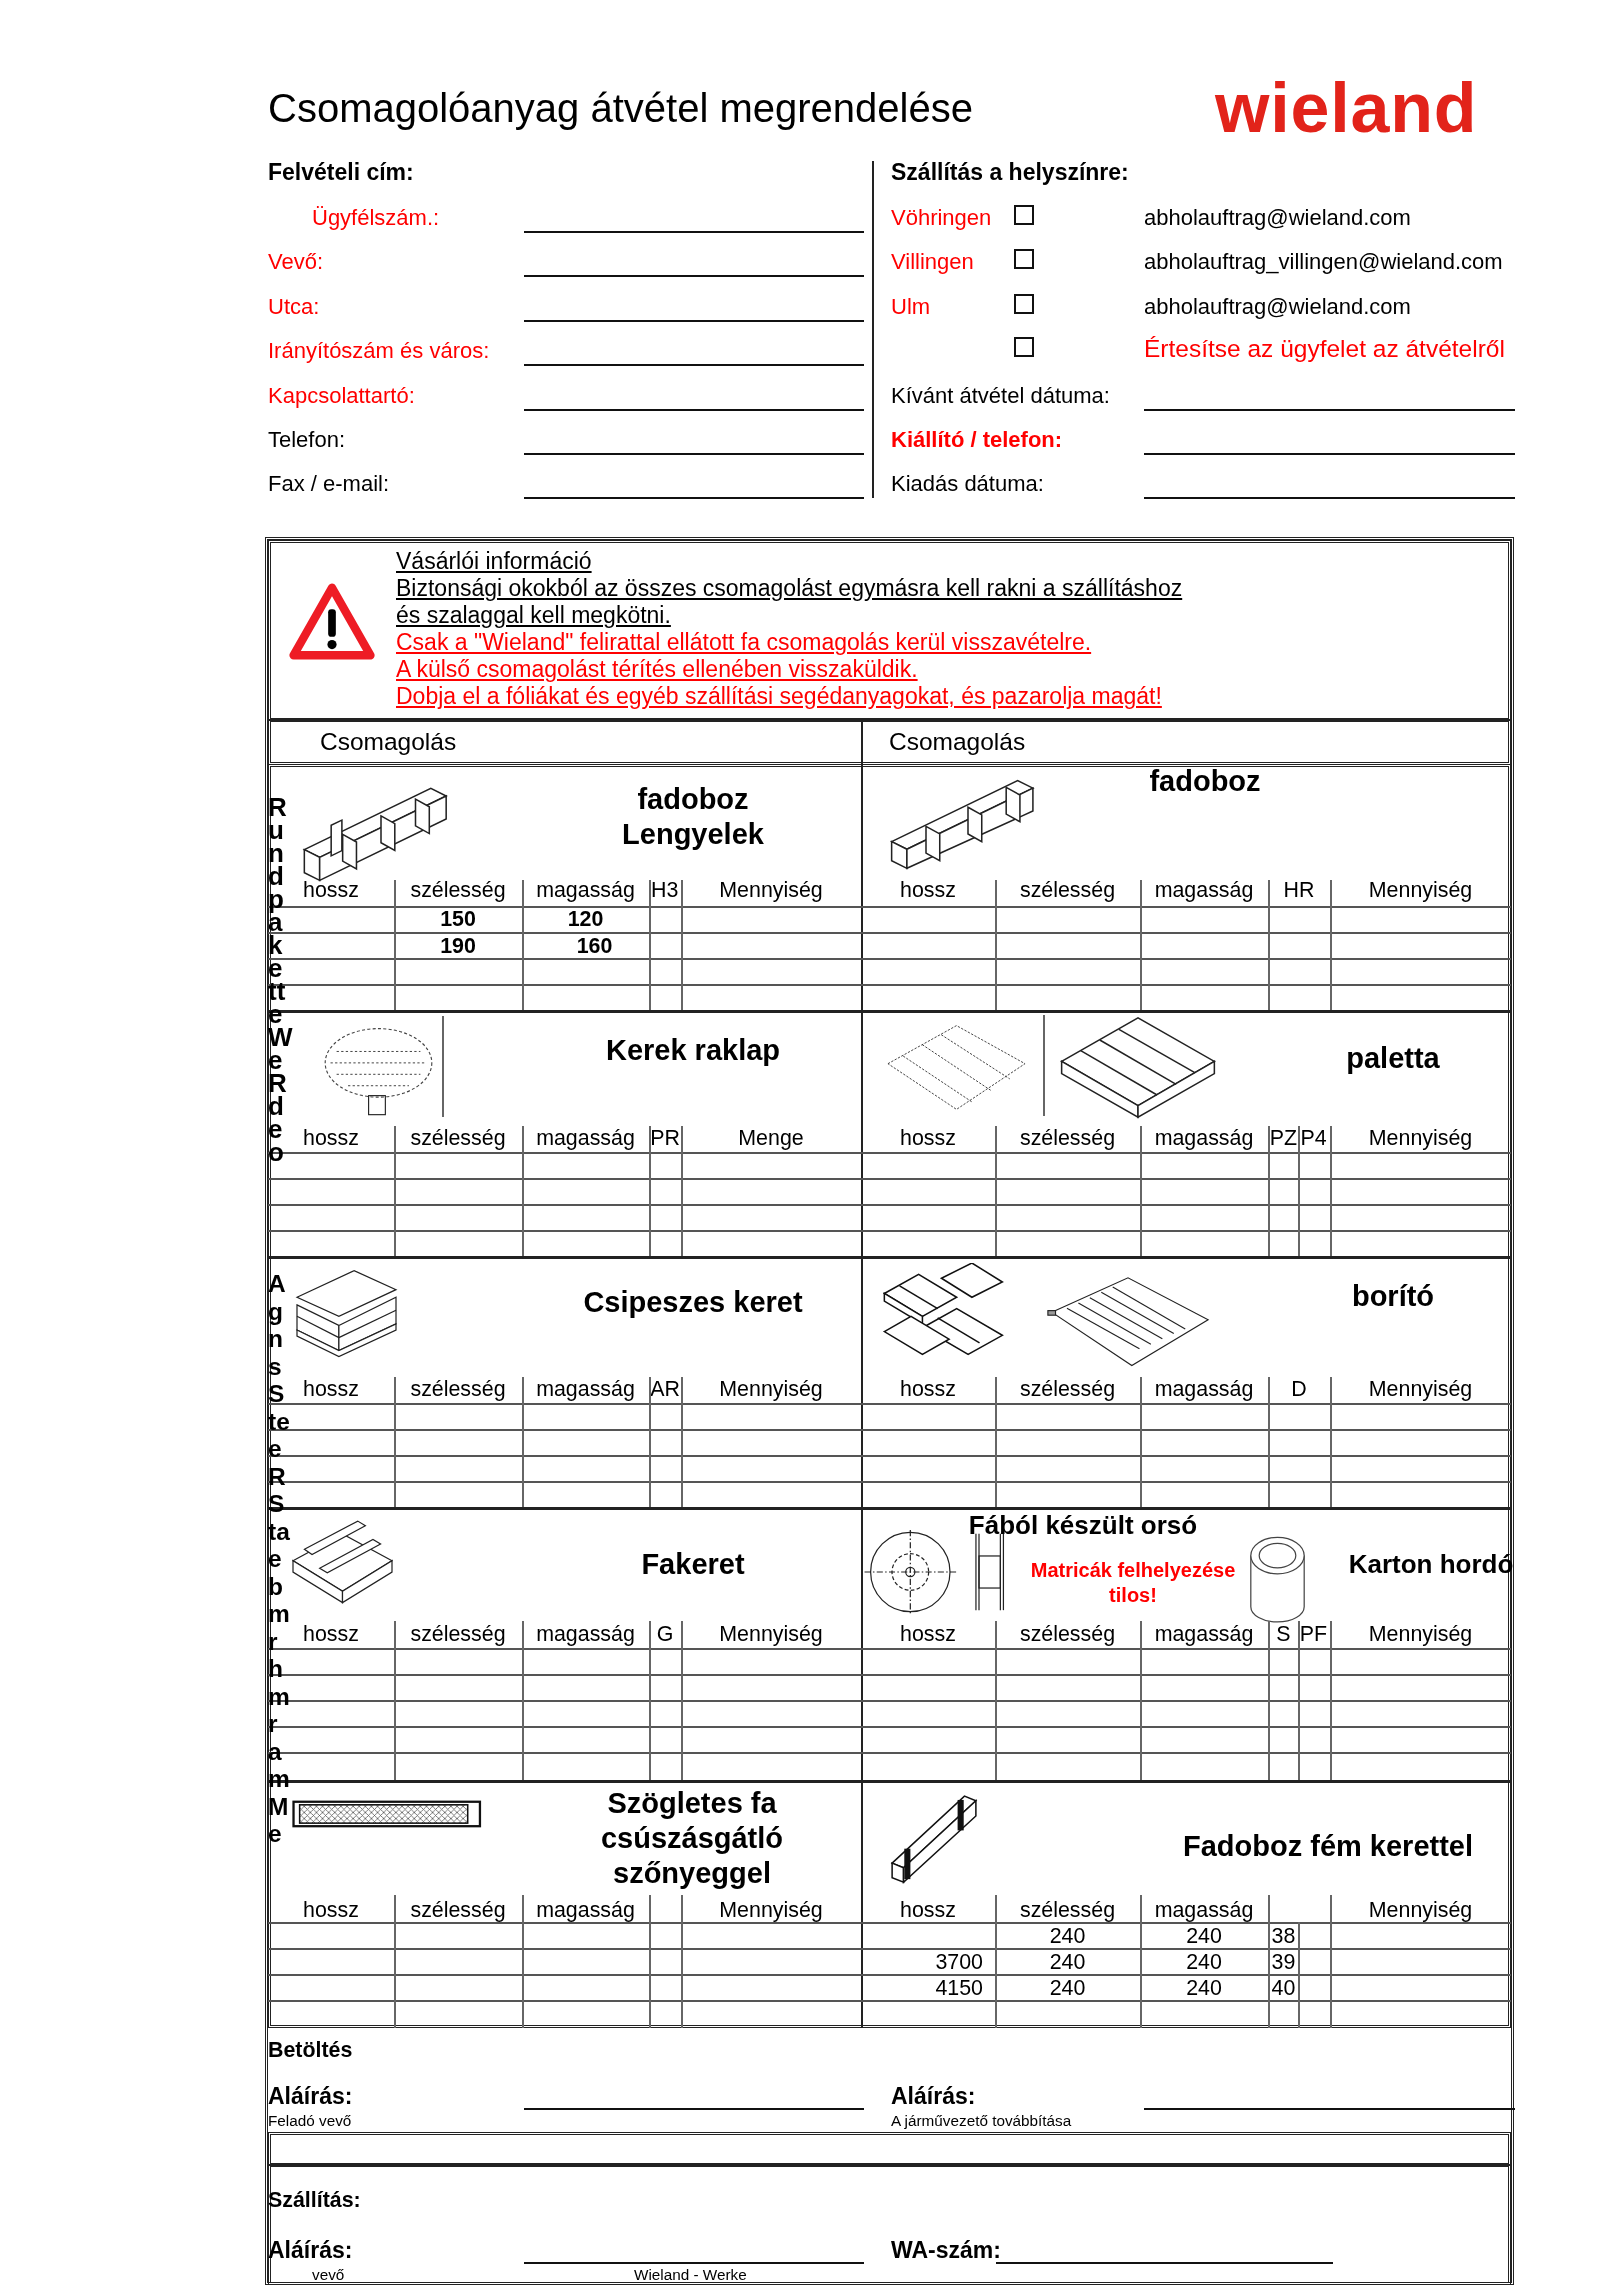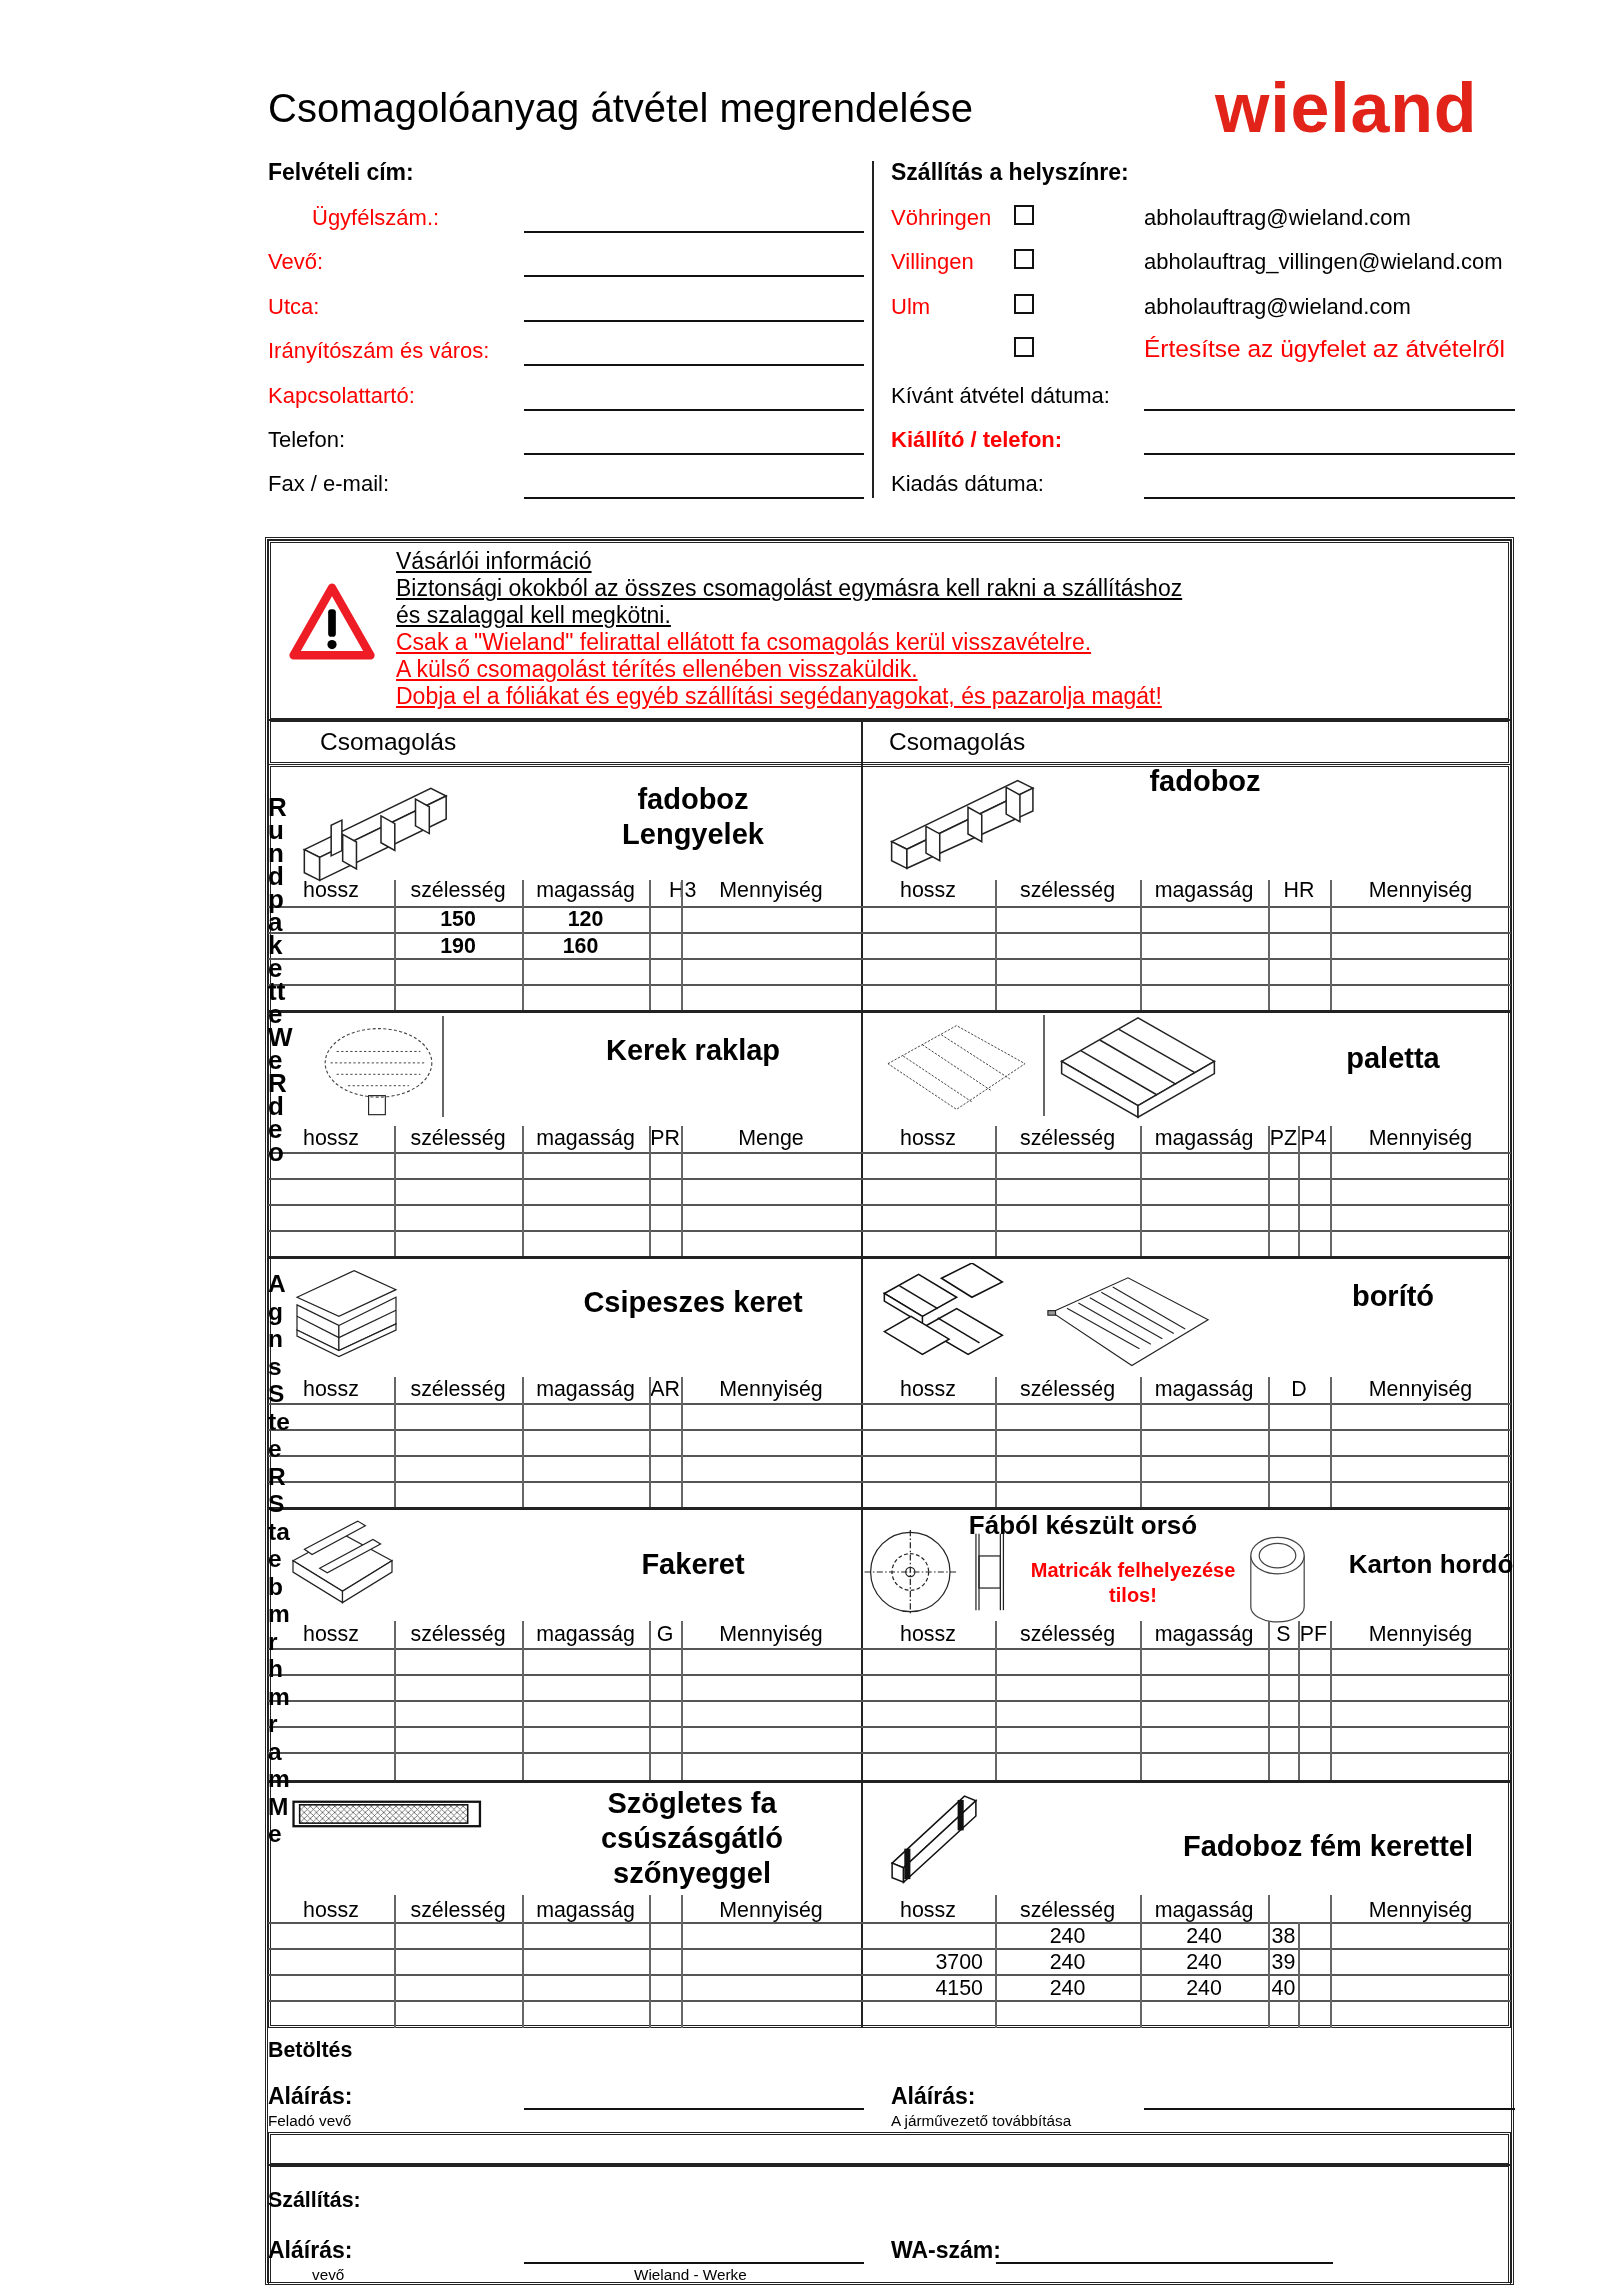--- a/index.html
+++ b/index.html
@@ -134,21 +134,21 @@
       <path d="M110 50 L128 60 L128 95 L110 85 Z"></path>
       <path d="M160 24 L178 34 L178 69 L160 59 Z"></path>
     </g>
   </svg>
 </div>
 <div class="sec-title" style="left:1071px;top:764px;width:268px;">fadoboz</div>
 
 <div class="colhdr" style="left:268px;top:878px;width:126px;">hossz</div>
 <div class="colhdr" style="left:394px;top:878px;width:128px;">szélesség</div>
 <div class="colhdr" style="left:522px;top:878px;width:127px;">magasság</div>
-<div class="colhdr" style="left:669px;top:878px;width:22px;">H3</div>
+<div class="colhdr" style="left:651px;top:878px;width:22px;">H3</div>
 <div class="colhdr" style="left:681px;top:878px;width:180px;">Mennyiség</div>
 
 <div class="colhdr" style="left:861px;top:878px;width:134px;">hossz</div>
 <div class="colhdr" style="left:995px;top:878px;width:145px;">szélesség</div>
 <div class="colhdr" style="left:1140px;top:878px;width:128px;">magasság</div>
 <div class="colhdr" style="left:1268px;top:878px;width:62px;">HR</div>
 <div class="colhdr" style="left:1330px;top:878px;width:181px;">Mennyiség</div>
 
 <div class="hline" style="left:268px;top:906px;width:1243px;"></div>
 <div class="hline" style="left:268px;top:932px;width:1243px;"></div>
@@ -159,21 +159,21 @@
 <div class="vline" style="left:649px;top:880px;height:130px;"></div>
 <div class="vline" style="left:681px;top:880px;height:130px;"></div>
 <div class="vline" style="left:995px;top:880px;height:130px;"></div>
 <div class="vline" style="left:1140px;top:880px;height:130px;"></div>
 <div class="vline" style="left:1268px;top:880px;height:130px;"></div>
 <div class="vline" style="left:1330px;top:880px;height:130px;"></div>
 
 <div class="cell b" style="left:394px;top:907px;width:128px;">150</div>
 <div class="cell b" style="left:522px;top:907px;width:127px;">120</div>
 <div class="cell b" style="left:394px;top:934px;width:128px;">190</div>
-<div class="cell b" style="left:522px;top:934px;width:117px;">160</div>
+<div class="cell b" style="left:536px;top:934px;width:117px;">160</div>
 
 <div class="abs" style="left:321px;top:1021px;">
   <svg width="115" height="99" viewBox="0 0 150 130">
     <ellipse cx="75" cy="55" rx="70" ry="45" fill="none" stroke="#444" stroke-width="1.5" stroke-dasharray="4 3"></ellipse>
     <g stroke="#333" stroke-width="1.2">
       <line x1="20" y1="40" x2="130" y2="40" stroke-dasharray="3 3"></line>
       <line x1="12" y1="55" x2="138" y2="55" stroke-dasharray="3 3"></line>
       <line x1="20" y1="70" x2="130" y2="70" stroke-dasharray="3 3"></line>
       <line x1="35" y1="85" x2="115" y2="85" stroke-dasharray="3 3"></line>
     </g>

